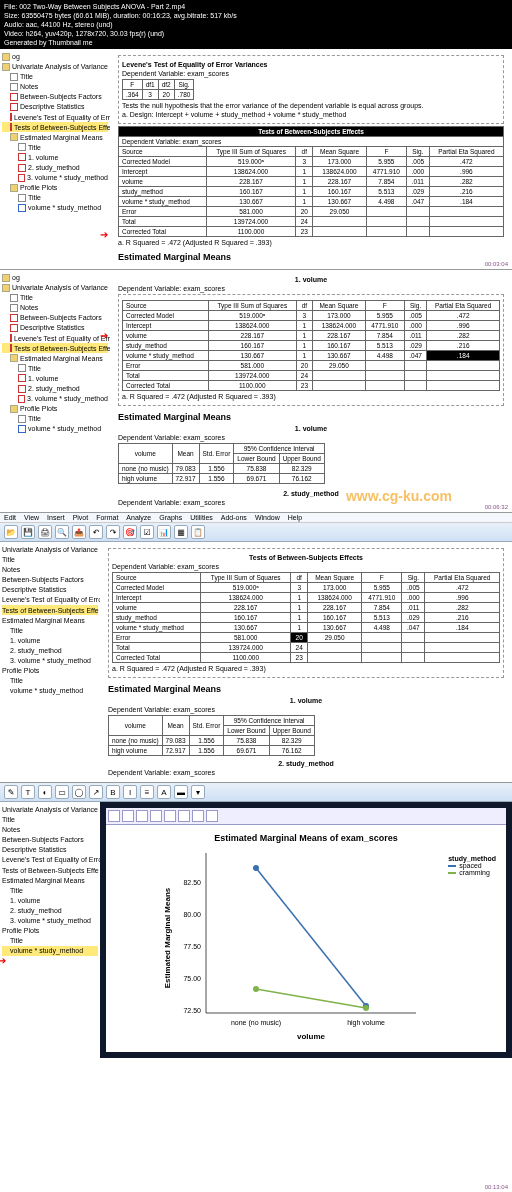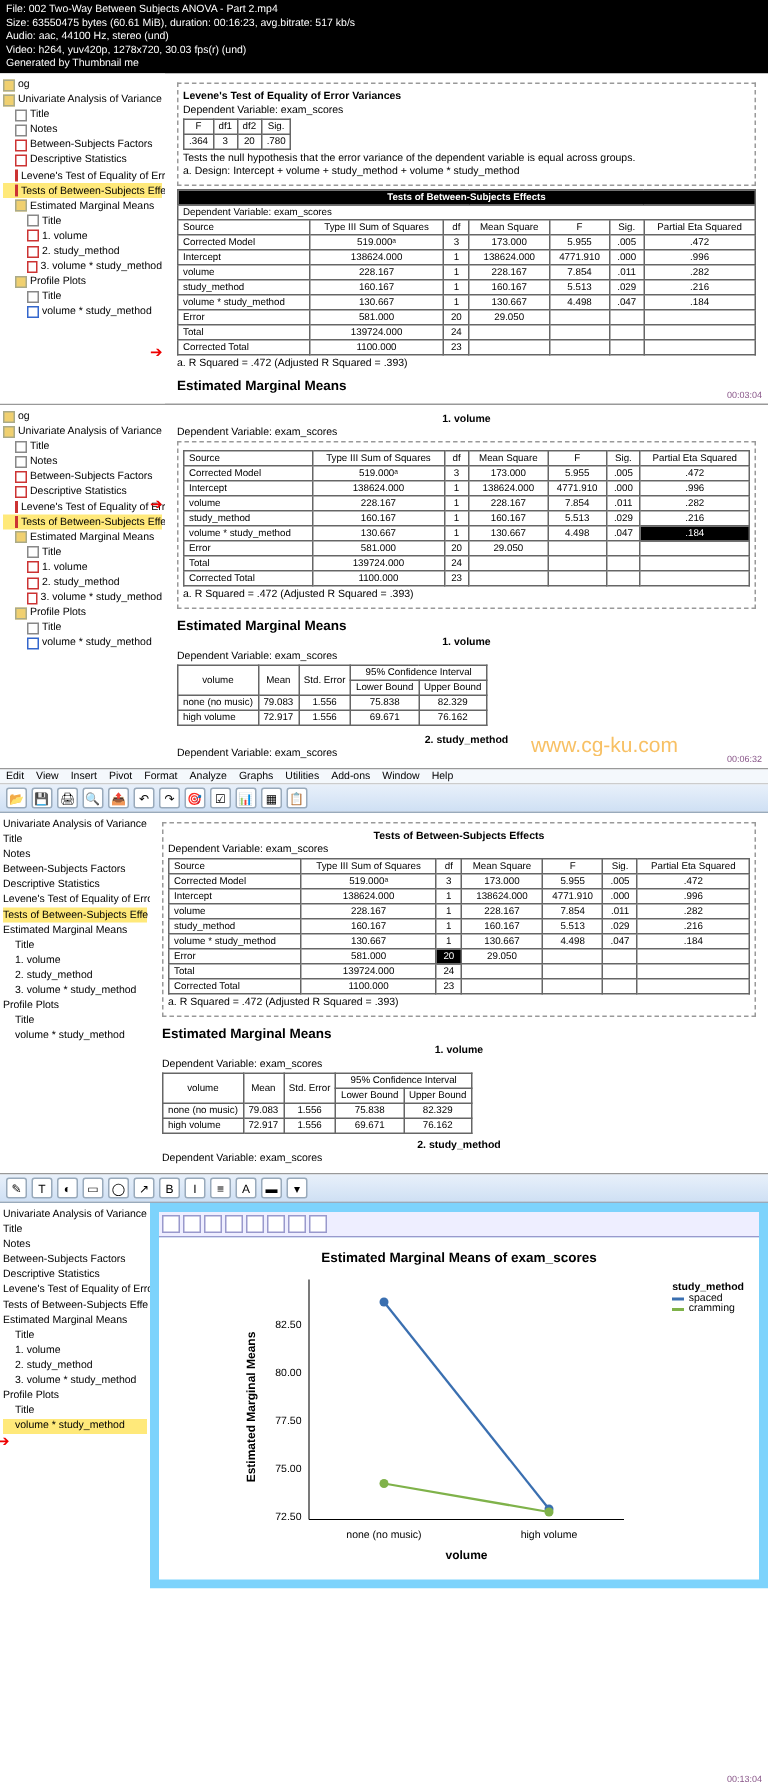--- a/index.html
+++ b/index.html
@@ -22,23 +22,23 @@
 table.stat { border-collapse: collapse; font-size: 6.5px; margin: 2px 0; }
 table.stat th, table.stat td { border: 0.5px solid #666; padding: 1px 3px; text-align: center; }
 table.stat th { background: #fff; font-weight: normal; }
 table.stat .hdr { background: #000; color: #fff; font-weight: bold; text-align: center; }
 table.stat .left { text-align: left; }
 .dashed { border: 1px dashed #999; padding: 3px; margin: 2px 0; }
 .arrow { color: #e00; font-size: 10px; position: absolute; }
 .toolbar { background: linear-gradient(#e8f0fa, #cfe0f4); padding: 2px 4px; display: flex; gap: 3px; flex-wrap: wrap; border-bottom: 1px solid #9ab; }
 .toolbar .btn { width: 14px; height: 14px; background: #fff; border: 0.5px solid #9ab; border-radius: 2px; display: inline-flex; align-items: center; justify-content: center; font-size: 8px; }
 .menu { background: #f4f8fc; padding: 1px 4px; font-size: 7px; display: flex; gap: 8px; border-bottom: 1px solid #ccc; }
-.watermark { position: absolute; font-size: 14px; font-weight: normal; color: #f5a623; opacity: 0.7; pointer-events: none; }
+.watermark { position: absolute; font-size: 14px; font-weight: bold; color: #f5a623; opacity: 0.7; pointer-events: none; }
 .chart-panel { display: flex; }
-.chart-canvas { flex: 1; background: #7dd3fc; padding: 6px; }
+.chart-canvas { flex: 1; background: #0f172a; padding: 6px; }
 .chart-inner { background: #fff; padding: 8px; position: relative; }
 svg.plot { width: 100%; height: 200px; }
 .legend { position: absolute; right: 10px; top: 30px; font-size: 7px; }
 .legend-item { display: flex; align-items: center; gap: 3px; }
 .legend-swatch { width: 8px; height: 2px; }
 .timestamp { position: absolute; right: 4px; bottom: 2px; font-size: 6px; color: #858; }
 .chart-toolbar { background: #eef; padding: 2px; display: flex; gap: 2px; border-bottom: 1px solid #99c; }
 .chart-toolbar .btn { width: 12px; height: 12px; background: #fff; border: 0.5px solid #99c; }
 .center { text-align: center; }
 .boxed-hl { background: #000; color: #fff; padding: 0 2px; }

